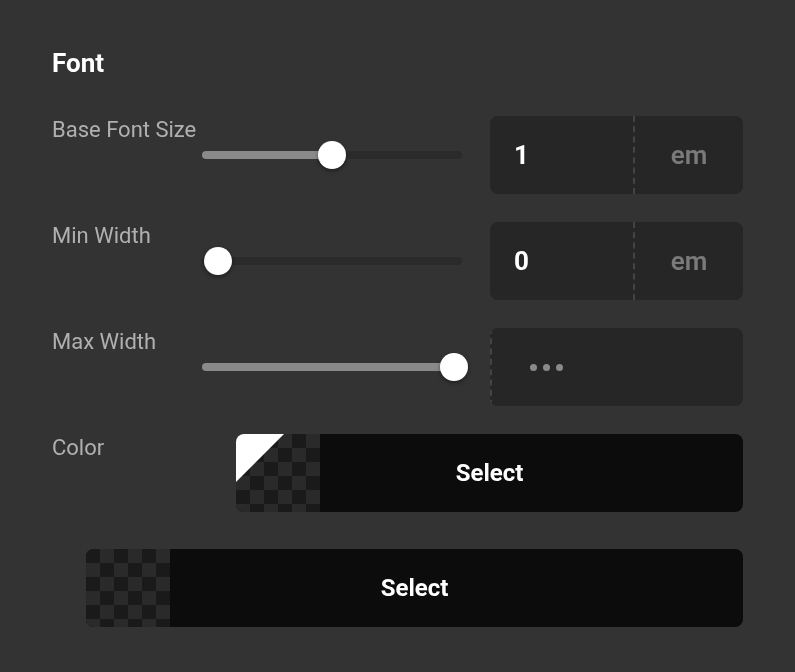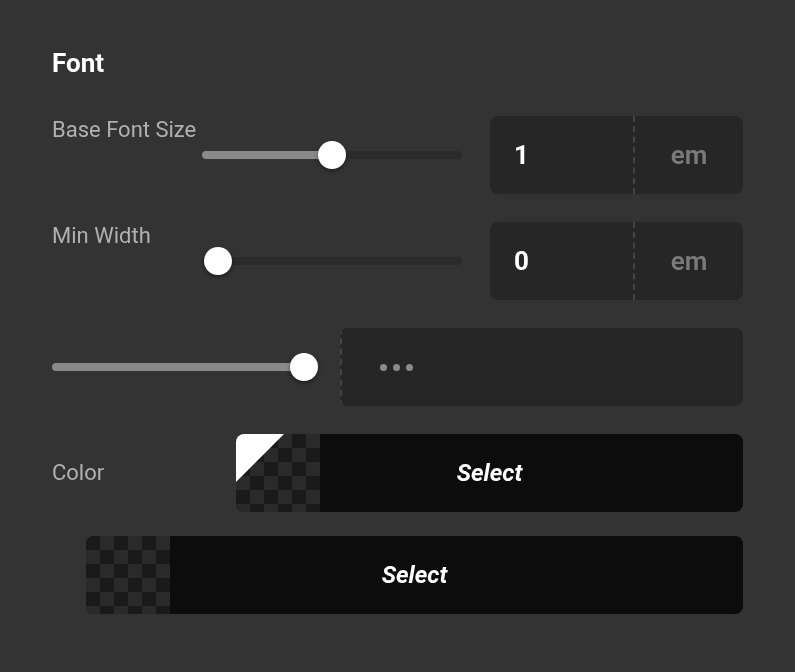--- a/index.html
+++ b/index.html
@@ -92,22 +92,21 @@
       gap: 6px;
     }
     .unit-dots span {
       width: 7px;
       height: 7px;
       background: #8a8a8a;
       border-radius: 50%;
     }
     .color-row {
       display: flex;
-      align-items: center;
-      margin-bottom: 24px;
+      margin-bottom: 37px;
     }
     .color-button {
       flex: 1;
       height: 78px;
       background: #0c0c0c;
       border-radius: 8px;
       display: flex;
       align-items: center;
       position: relative;
       overflow: hidden;
@@ -136,21 +135,20 @@
       border-top: 48px solid #fff;
       border-right: 48px solid transparent;
     }
     .color-select-label {
       flex: 1;
       text-align: center;
       font-size: 24px;
       font-weight: 700;
       color: #fff;
       margin-left: -84px;
-      font-style: italic;
     }
   </style>
 </head>
 <body>
 
 <h2 class="section-title">Font</h2>
 
 <div class="row">
   <div class="row-label">Base Font Size</div>
   <div class="slider-wrap">
@@ -173,20 +171,21 @@
       <div class="slider-thumb" style="left:6%;"></div>
     </div>
   </div>
   <div class="value-box">
     <div class="value-text">0</div>
     <div class="unit-text">em</div>
   </div>
 </div>
 
 <div class="row">
+  <div class="row-label">Max Width</div>
   <div class="slider-wrap">
     <div class="slider">
       <div class="slider-fill" style="width:100%;"></div>
       <div class="slider-thumb" style="left:97%;"></div>
     </div>
   </div>
   <div class="value-box">
     <div class="unit-text">
       <div class="unit-dots">
         <span></span>

